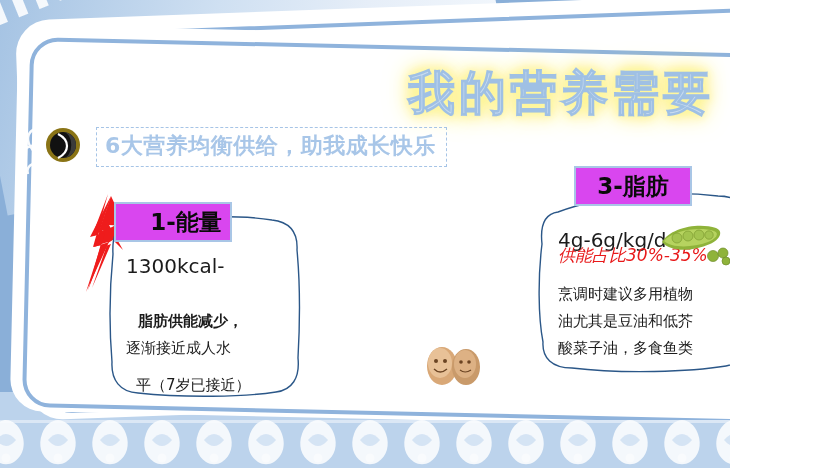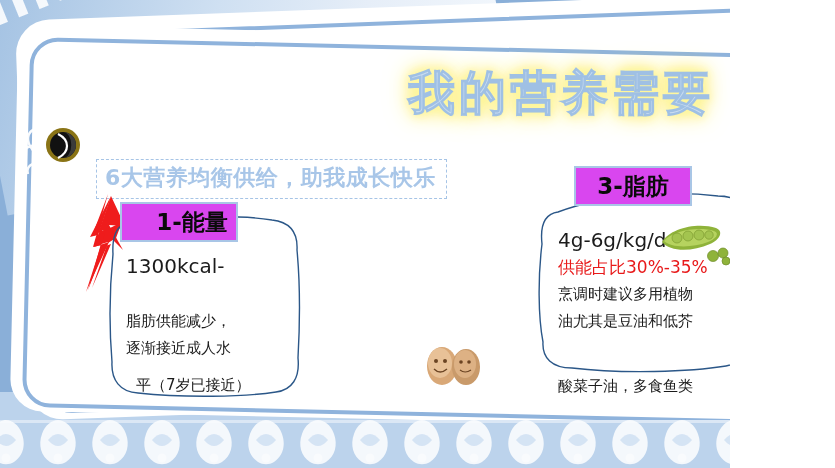--- a/index.html
+++ b/index.html
@@ -105,21 +105,21 @@
     -webkit-text-stroke:1px #9fc0e4;
     text-shadow:
       0 0 6px #fff9a8, 0 0 11px #fdf38a, 0 0 18px #fdf07a,
       0 0 26px #fbe96a, 1px 1px 0 #eef5fc;
     font-family:"DejaVu Sans","Liberation Sans",sans-serif;
     white-space:nowrap;
   }
 
   
   .subtitle-box{
-    position:absolute;left:96px;top:159px;
+    position:absolute;left:96px;top:127px;
     padding:3px 10px 5px 8px;
     border:1.6px dashed #a6c4e6;
     white-space:nowrap;
   }
   .subtitle-text{
     font-size:22px;font-weight:bold;letter-spacing:.5px;
     color:#a8c6e8;
     font-family:"DejaVu Sans","Liberation Sans",sans-serif;
   }
 
@@ -278,41 +278,41 @@
       </svg>
     </div>
 
     <div class="callout" style="left:104px;top:196px;width:205px;height:215px;">
       <svg width="205" height="215" viewBox="0 0 205 215">
         <path d="M22 28 C12 30 8 42 9 58 C6 88 5 130 8 166 C7 184 16 196 34 197
                  C80 202 140 201 172 196 C188 194 196 182 194 162
                  C196 126 196 86 193 54 C194 36 186 26 168 24
                  C130 18 64 20 22 28 Z" fill="none" stroke="#2b5788" stroke-width="1.4"></path>
       </svg>
-      <div class="hdr" style="left:16px;top:6px;width:118px;height:40px;padding-left:26px;">1-能量</div>
+      <div class="hdr" style="left:10px;top:6px;width:118px;height:40px;padding-left:26px;">1-能量</div>
       <div class="body-txt l-big" style="left:22px;top:58px;">1300kcal-</div>
-      <div class="body-txt l-small" style="left:22px;top:112px;">脂肪供能减少，</div>
+      <div class="body-txt l-small" style="left:34px;top:112px;font-weight:bold;">脂肪供能减少，</div>
       <div class="body-txt l-small" style="left:22px;top:139px;">逐渐接近成人水</div>
       <div class="body-txt l-small" style="left:22px;top:176px;margin-left:10px;">平（7岁已接近）</div>
     </div>
 
 
     <div class="callout" style="left:530px;top:166px;width:235px;height:215px;">
       <svg width="235" height="215" viewBox="0 0 235 215">
         <path d="M28 46 C14 48 10 60 12 78 C8 110 8 150 13 176 C12 192 22 202 42 202
                  C92 208 160 206 196 200 C212 197 220 186 218 166
                  C220 128 220 86 216 56 C217 40 208 30 188 30
                  C138 24 70 30 28 46 Z" fill="none" stroke="#2b5788" stroke-width="1.4"></path>
       </svg>
       <div class="hdr" style="left:44px;top:0px;width:118px;height:40px;">3-脂肪</div>
       <div class="body-txt l-big" style="left:28px;top:62px;">4g-6g/kg/d</div>
-      <div class="body-txt l-red" style="left:28px;top:90px;">供能占比30%-35%</div>
+      <div class="body-txt l-red" style="left:28px;top:78px;font-style:italic;">供能占比30%-35%</div>
       <div class="body-txt l-small" style="left:28px;top:115px;">烹调时建议多用植物</div>
       <div class="body-txt l-small" style="left:28px;top:142px;">油尤其是豆油和低芥</div>
-      <div class="body-txt l-small" style="left:28px;top:169px;margin-top:38px;">酸菜子油，多食鱼类</div>
+      <div class="body-txt l-small" style="left:28px;top:169px;">酸菜子油，多食鱼类</div>
     </div>
 
     <div class="eggs">
       <svg width="62" height="42" viewBox="0 0 62 42">
         <ellipse cx="18" cy="22" rx="15" ry="19" fill="#d9a877"></ellipse>
         <ellipse cx="16" cy="19" rx="12" ry="15" fill="#e8c197"></ellipse>
         <ellipse cx="42" cy="23" rx="14" ry="18" fill="#c99a6a"></ellipse>
         <ellipse cx="41" cy="20" rx="11" ry="14" fill="#ddb184"></ellipse>
         <g fill="#6b4423">
           <circle cx="12" cy="17" r="2"></circle>

